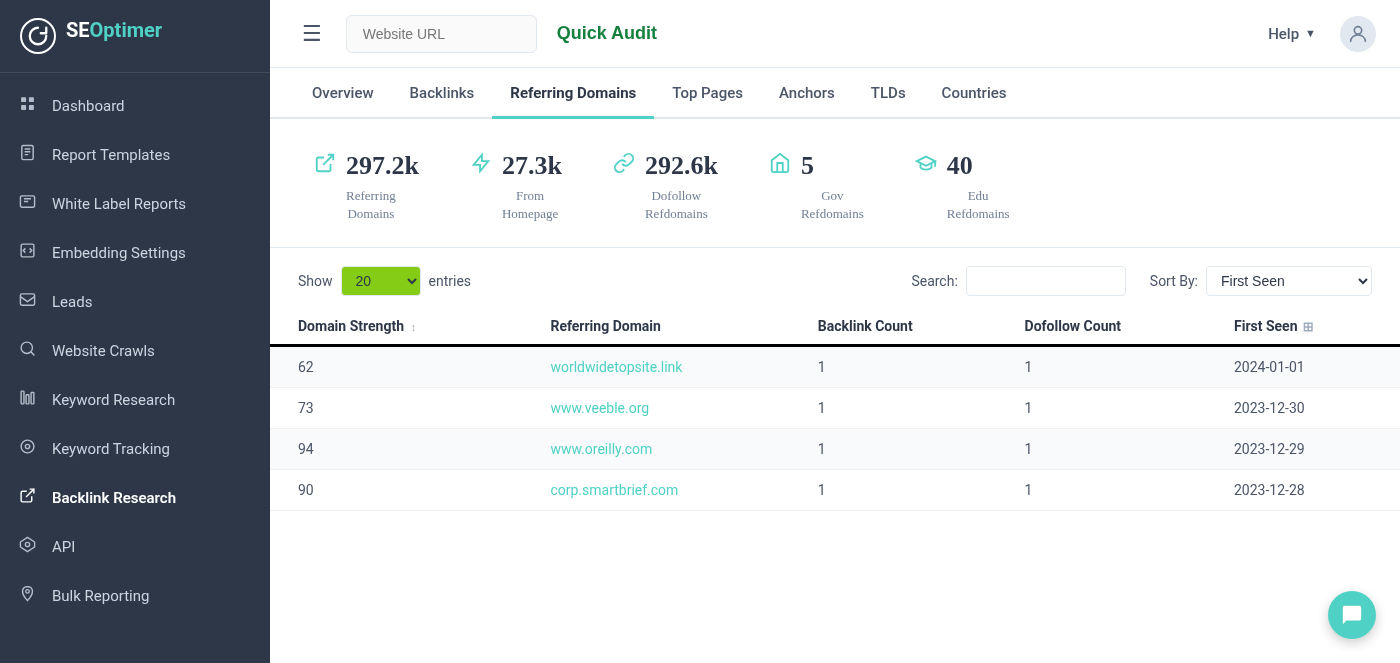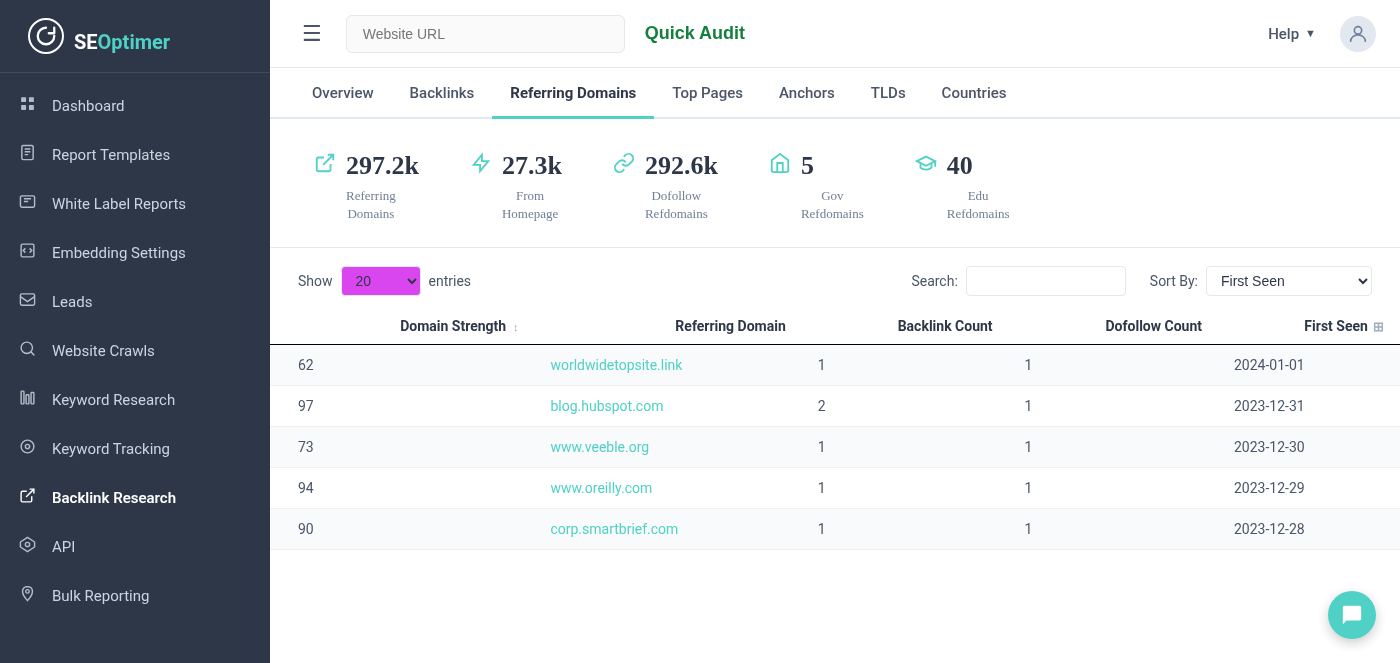--- a/index.html
+++ b/index.html
@@ -11,23 +11,23 @@
       min-width: 270px;
       background: #2d3748;
       color: #fff;
       display: flex;
       flex-direction: column;
       height: 663px;
       overflow-y: auto;
     }
     .sidebar-logo {
       display: flex;
-      align-items: flex-end;
+      align-items: flex-start;
       gap: 10px;
-      padding: 18px 28px;
+      padding: 18px 20px;
       border-bottom: 1px solid rgba(255,255,255,0.1);
     }
     .sidebar-logo-icon {
       width: 36px;
       height: 36px;
       border: 2px solid #fff;
       border-radius: 50%;
       display: flex;
       align-items: center;
       justify-content: center;
@@ -78,21 +78,21 @@
       cursor: pointer;
       padding: 4px 8px;
       margin-right: 4px;
     }
     .url-input {
       border: 1px solid #e2e8f0;
       border-radius: 6px;
       padding: 10px 16px;
       font-size: 14px;
       color: #a0aec0;
-      width: 279px;
+      width: 191px;
       outline: none;
       background: #fafafa;
     }
     .quick-audit-btn {
       background: #fff;
       border: none;
       font-size: 18px;
       font-weight: 600;
       color: #15803d;
       cursor: pointer;
@@ -185,21 +185,21 @@
       padding: 18px 28px 12px;
       gap: 8px;
     }
     .show-label { font-size: 14px; color: #4a5568; }
     .entries-select {
       border: 1px solid #e2e8f0;
       border-radius: 4px;
       padding: 5px 24px 5px 10px;
       font-size: 14px;
       color: #2d3748;
-      background: #d946ef;
+      background: #84cc16;
       appearance: auto;
     }
     .entries-label { font-size: 14px; color: #4a5568; text-align: center; }
     .table-controls-spacer { flex: 1; }
     .search-label { font-size: 14px; color: #4a5568; }
     .search-input {
       border: 1px solid #e2e8f0;
       border-radius: 4px;
       padding: 6px 12px;
       font-size: 14px;
@@ -218,26 +218,26 @@
       min-width: 130px;
     }
 
     
     .data-table {
       width: 100%;
       border-collapse: collapse;
       font-size: 14px;
     }
     .data-table th {
-      text-align: right;
+      text-align: left;
       padding: 10px 16px;
       color: #2d3748;
       font-weight: 700;
       font-size: 14px;
-      border-bottom: 1px solid #000000;
+      border-bottom: 3px solid #000000;
       background: #fff;
     }
     .data-table th:first-child { padding-left: 28px; }
     .data-table th.sortable { cursor: pointer; }
     .sort-arrows { color: #a0aec0; font-size: 11px; margin-left: 4px; }
     .data-table td {
       padding: 12px 16px;
       color: #4a5568;
       border-bottom: 1px solid #f0f0f0;
       font-size: 14px;
@@ -483,27 +483,20 @@
         </thead>
       <tbody id="table-body">
           <tr>
             <td>62</td>
             <td><a class="domain-link" href="#">worldwidetopsite.link</a></td>
             <td>1</td>
             <td>1</td>
             <td>2024-01-01</td>
           </tr>
           <tr>
-            <td>97</td>
-            <td><a class="domain-link" href="#">blog.hubspot.com</a></td>
-            <td>2</td>
-            <td>1</td>
-            <td>2023-12-31</td>
-          </tr>
-          <tr>
             <td>73</td>
             <td><a class="domain-link" href="#">www.veeble.org</a></td>
             <td>1</td>
             <td>1</td>
             <td>2023-12-30</td>
           </tr>
           <tr>
             <td>94</td>
             <td><a class="domain-link" href="#">www.oreilly.com</a></td>
             <td>1</td>

